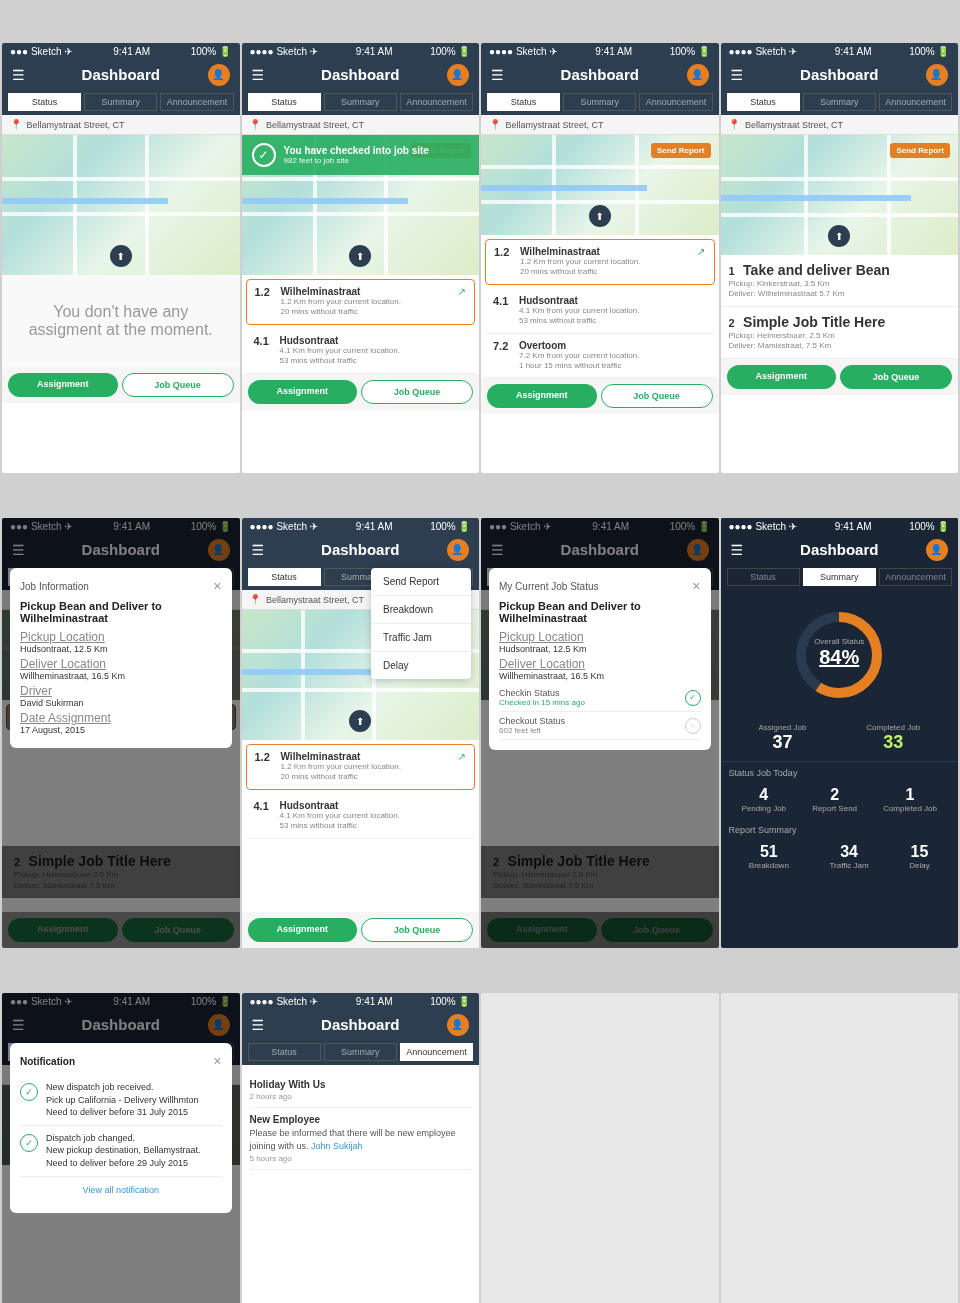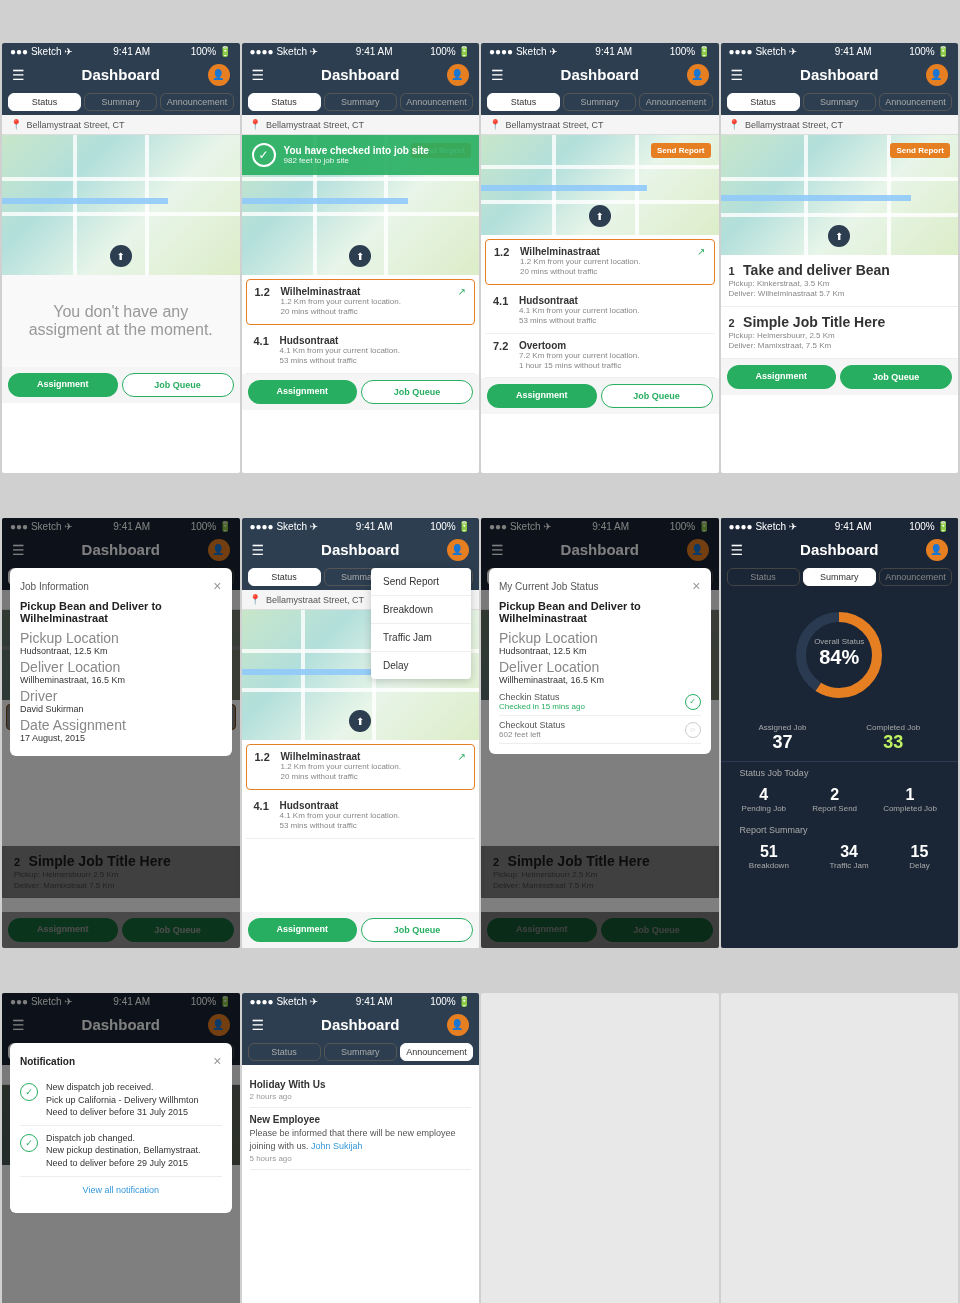--- a/index.html
+++ b/index.html
@@ -86,21 +86,21 @@
       gap: 3px;
     }
 
     .tab-item {
       flex: 1;
       text-align: center;
       padding: 3px 4px;
       font-size: 9px;
       color: #aaa;
       border: 1px solid #555;
-      border-radius: 6px;
+      border-radius: 0;
       cursor: pointer;
     }
 
     .tab-item.active {
       background: #fff;
       color: #333;
       border-color: #fff;
     }
 
     .tab-item-dark {
@@ -359,22 +359,23 @@
       font-weight: bold;
       color: #222;
       margin-bottom: 6px;
     }
 
     .modal-field {
       margin-bottom: 3px;
     }
 
     .modal-field-label {
-      font-size: 14px;
+      font-size: 12px;
       color: #888;
+      text-decoration: underline;
     }
 
     .modal-field-value {
       font-size: 9px;
       color: #333;
     }
 
     
     .report-dropdown {
       position: absolute;
@@ -458,20 +459,21 @@
       top: 50%;
       left: 50%;
       transform: translate(-50%, -50%);
       text-align: center;
       color: #fff;
     }
 
     .donut-percent {
       font-size: 20px;
       font-weight: bold;
+      text-decoration: underline;
     }
 
     .donut-label {
       font-size: 8px;
       color: #aaa;
     }
 
     .summary-stats {
       display: flex;
       justify-content: space-around;
@@ -492,21 +494,21 @@
       font-size: 18px;
       font-weight: bold;
     }
 
     .stat-value-green { color: #bef264; }
     .stat-value-white { color: #fff; }
 
     .summary-section-title {
       font-size: 9px;
       color: #aaa;
-      padding: 6px 19px 2px;
+      padding: 6px 8px 2px;
     }
 
     .summary-row {
       display: flex;
       justify-content: space-around;
       padding: 6px 8px;
     }
 
     .summary-stat {
       text-align: center;

